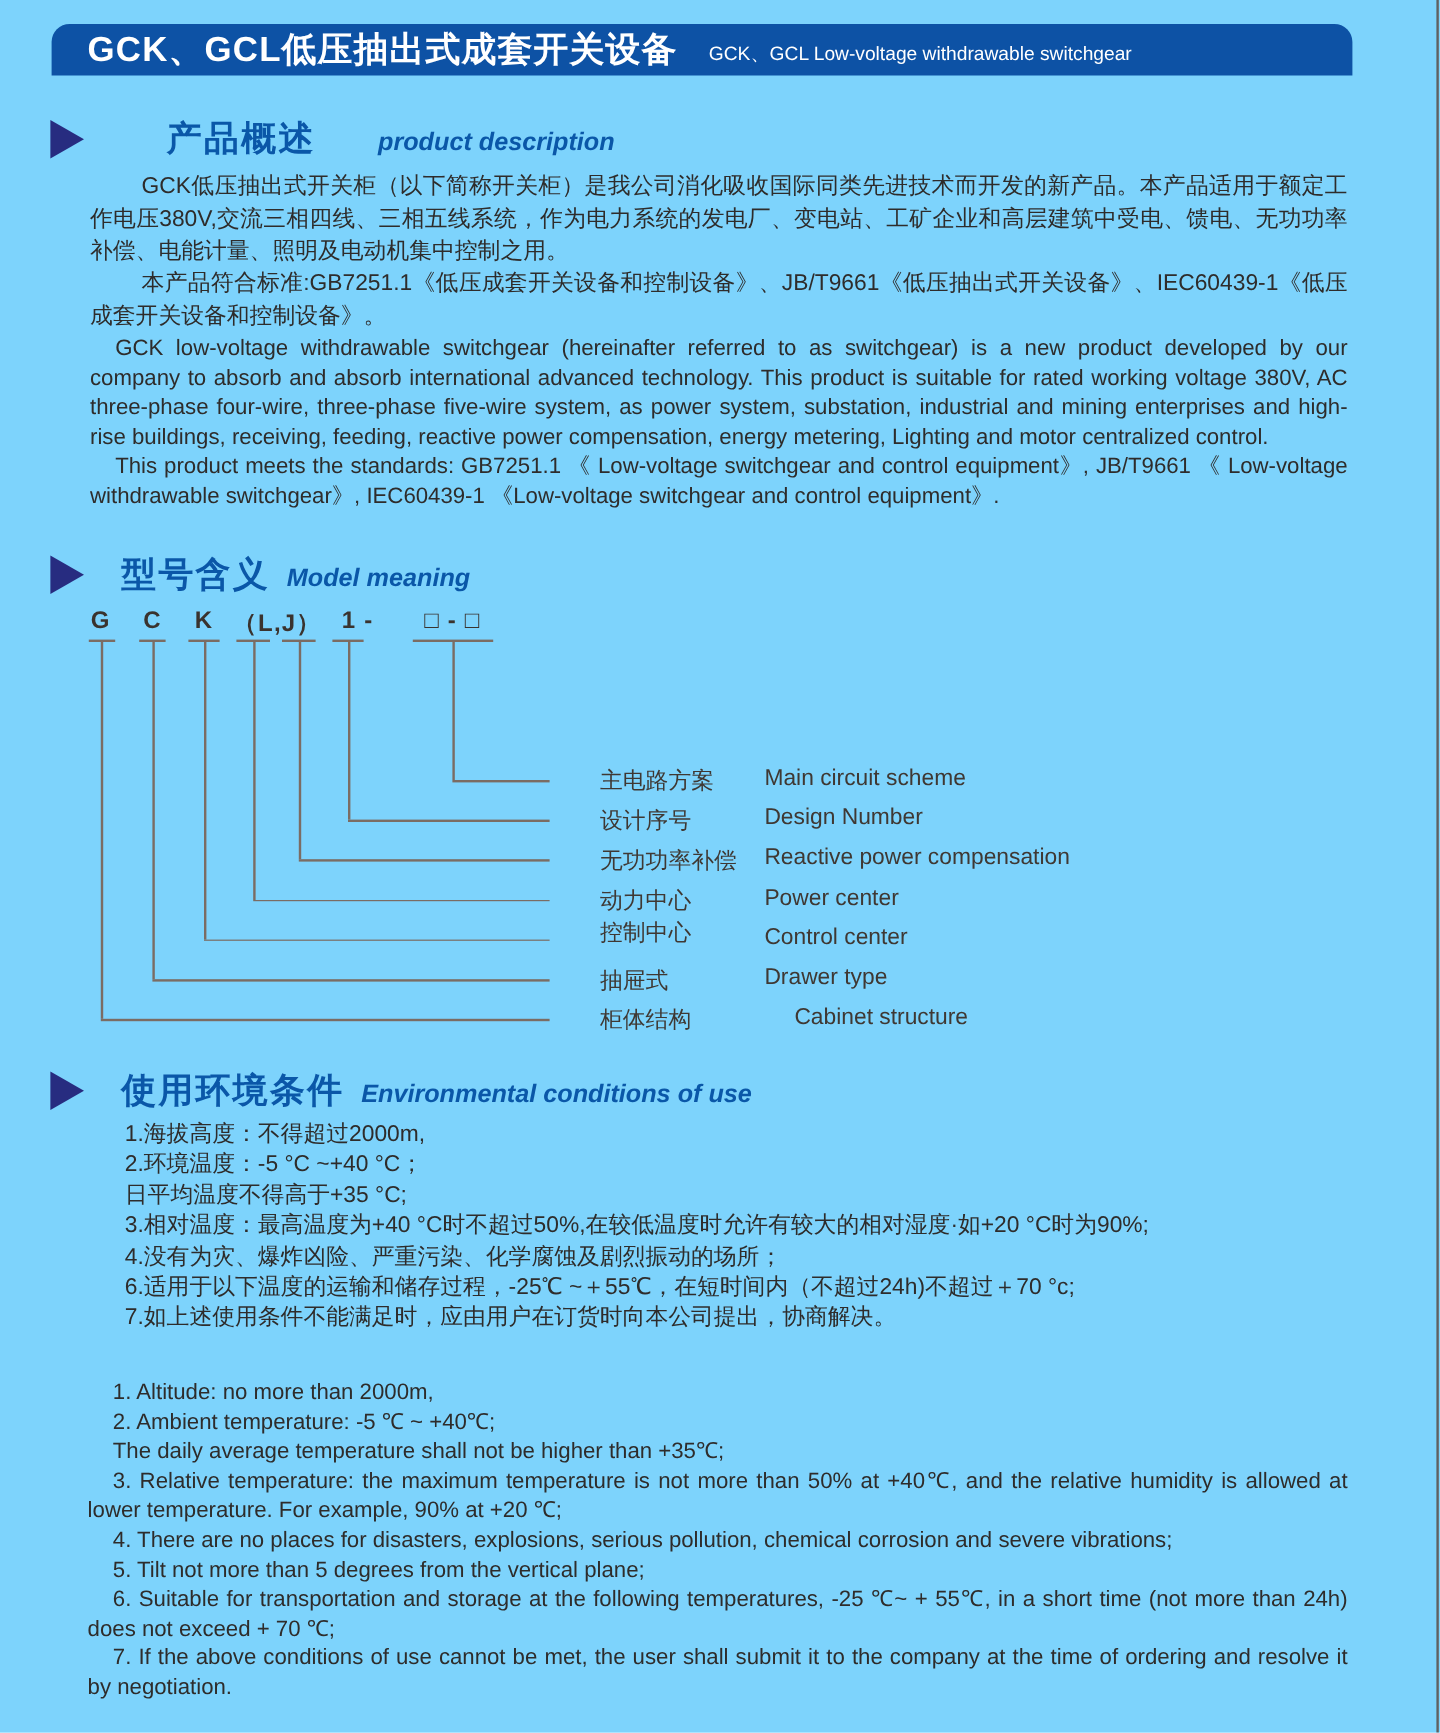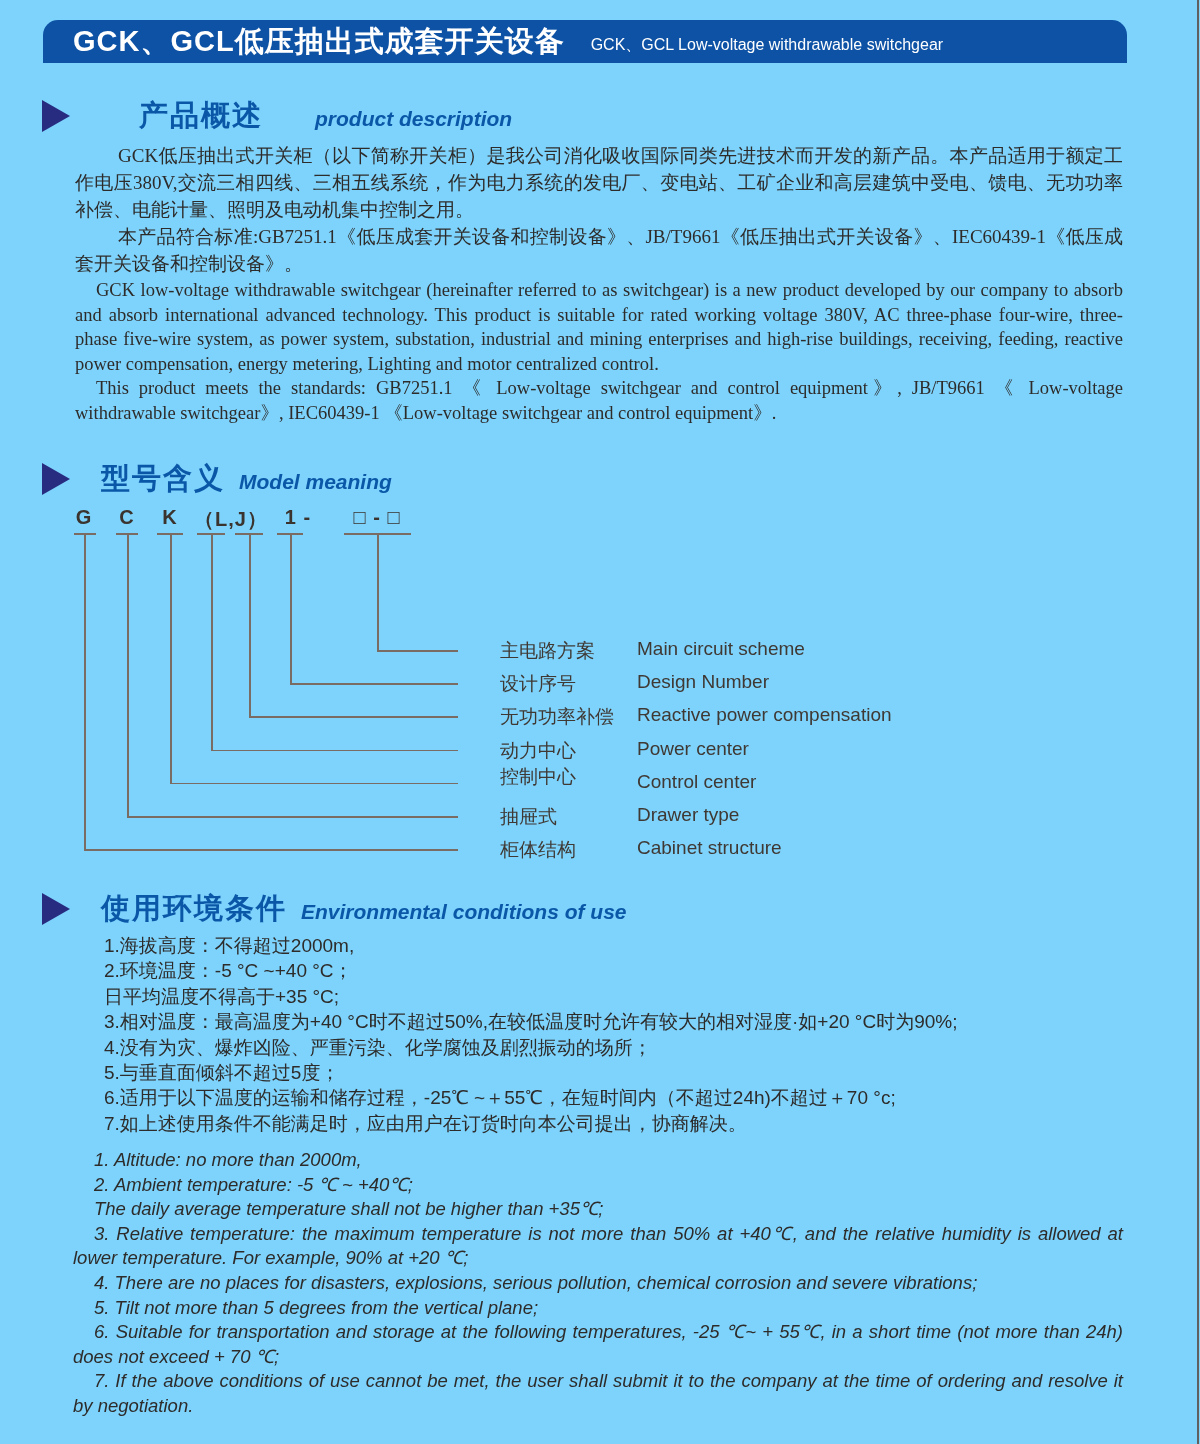--- a/index.html
+++ b/index.html
@@ -16,41 +16,41 @@
   
   .sec-heading{position:absolute;left:42px;display:flex;align-items:center;}
   .tri{width:0;height:0;border-left:28px solid #272c80;border-top:16px solid transparent;border-bottom:16px solid transparent;}
   .sec-cn{color:#0a57a8;font-weight:bold;font-size:29px;margin-left:31px;letter-spacing:2px;white-space:nowrap;}
   .sec-en{color:#0a57a8;font-weight:bold;font-size:21px;margin-left:14px;padding-top:6px;white-space:nowrap;font-style:italic;}
   #h-product{top:96px;gap:38px;}
   #h-model{top:459px;}
   #h-env{top:889px;}
 
   
-  .paras{position:absolute;left:75px;width:1048px;text-align:justify;font-family:Liberation Serif, serif;}
+  .paras{position:absolute;left:75px;width:1048px;text-align:justify;}
   #product-cn{top:142px;}
   #product-en{top:278px;}
   .paras p{margin:0;}
   .cn-para{font-size:19px;line-height:27px;text-indent:43px;}
   .en-para{font-size:18.5px;line-height:24.5px;text-indent:21px;}
 
   
   .diagram{position:absolute;left:0;top:505px;width:1200px;height:372px;}
   .mark{position:absolute;top:1px;transform:translateX(-50%);font-size:20px;font-weight:600;
         color:#3a332e;letter-spacing:1px;white-space:nowrap;}
   .uline{position:absolute;top:28px;height:2px;background:#7b6c63;}
   .vline{position:absolute;width:1.5px;background:#7b6c63;top:29px;}
   .hline{position:absolute;height:1.5px;background:#7b6c63;}
   .dlabel{position:absolute;font-size:19px;color:#3f3833;white-space:nowrap;}
 
   
   .env-cn{position:absolute;left:104px;top:933px;width:1020px;}
   .env-cn p{margin:0;font-size:19px;line-height:25.4px;}
   .env-en{position:absolute;left:73px;top:1148px;width:1050px;text-align:justify;}
-  .env-en p{margin:0;font-size:18.5px;line-height:24.6px;text-indent:21px;font-style:italic;}
+  .env-en p{margin:0;font-size:18.5px;line-height:24.6px;text-indent:21px;}
 </style>
 </head>
 <body>
 
 <div class="page">
   <div class="right-edge"></div>
 
   <header class="topbar">
     <span class="topbar-title">GCK、GCL低压抽出式成套开关设备</span>
     <span class="topbar-sub">GCK、GCL Low-voltage withdrawable switchgear</span>
@@ -111,36 +111,35 @@
       <div class="hline" style="left: 170px; top: 277.8px; width: 288px;"></div>
       <span class="dlabel" style="left: 500px; top: 259px;">控制中心</span>
       <span class="dlabel" style="left: 637px; top: 265.8px;">Control center</span>
       <div class="vline" style="left: 127px; height: 282px;"></div>
       <div class="hline" style="left: 127px; top: 311px; width: 331px;"></div>
       <span class="dlabel" style="left: 500px; top: 299px;">抽屉式</span>
       <span class="dlabel" style="left: 637px; top: 299px;">Drawer type</span>
       <div class="vline" style="left: 84px; height: 315.2px;"></div>
       <div class="hline" style="left: 84px; top: 344.2px; width: 374px;"></div>
       <span class="dlabel" style="left: 500px; top: 332.2px;">柜体结构</span>
-      <span class="dlabel" style="left: 637px; top: 332.2px; text-align: right;">Cabinet structure</span>
+      <span class="dlabel" style="left: 662px; top: 332.2px; text-align: right;">Cabinet structure</span>
     </div>
 
   <div class="sec-heading" id="h-env">
     <span class="tri"></span>
     <span class="sec-cn">使用环境条件</span>
     <span class="sec-en">Environmental conditions of use</span>
   </div>
 
   <div class="env-cn" id="env-cn">
       <p>1.海拔高度：不得超过2000m,</p>
       <p>2.环境温度：-5 °C ~+40 °C；</p>
       <p>日平均温度不得高于+35 °C;</p>
       <p>3.相对温度：最高温度为+40 °C时不超过50%,在较低温度时允许有较大的相对湿度·如+20 °C时为90%;</p>
       <p>4.没有为灾、爆炸凶险、严重污染、化学腐蚀及剧烈振动的场所；</p>
-      <p>5.与垂直面倾斜不超过5度；</p>
       <p>6.适用于以下温度的运输和储存过程，-25℃ ~＋55℃，在短时间内（不超过24h)不超过＋70 °c;</p>
       <p>7.如上述使用条件不能满足时，应由用户在订货时向本公司提出，协商解决。</p>
     </div>
   <div class="env-en" id="env-en">
       <p>1. Altitude: no more than 2000m,</p>
       <p>2. Ambient temperature: -5 ℃ ~ +40℃;</p>
       <p>The daily average temperature shall not be higher than +35℃;</p>
       <p>3. Relative temperature: the maximum temperature is not more than 50% at +40℃, and the relative humidity is allowed at lower temperature. For example, 90% at +20 ℃;</p>
       <p>4. There are no places for disasters, explosions, serious pollution, chemical corrosion and severe vibrations;</p>
       <p>5. Tilt not more than 5 degrees from the vertical plane;</p>

